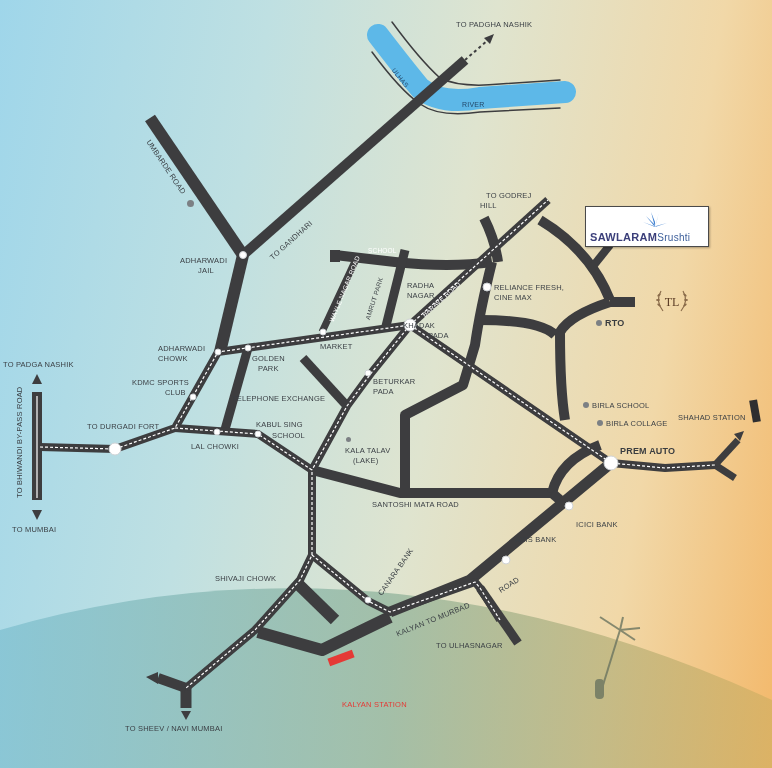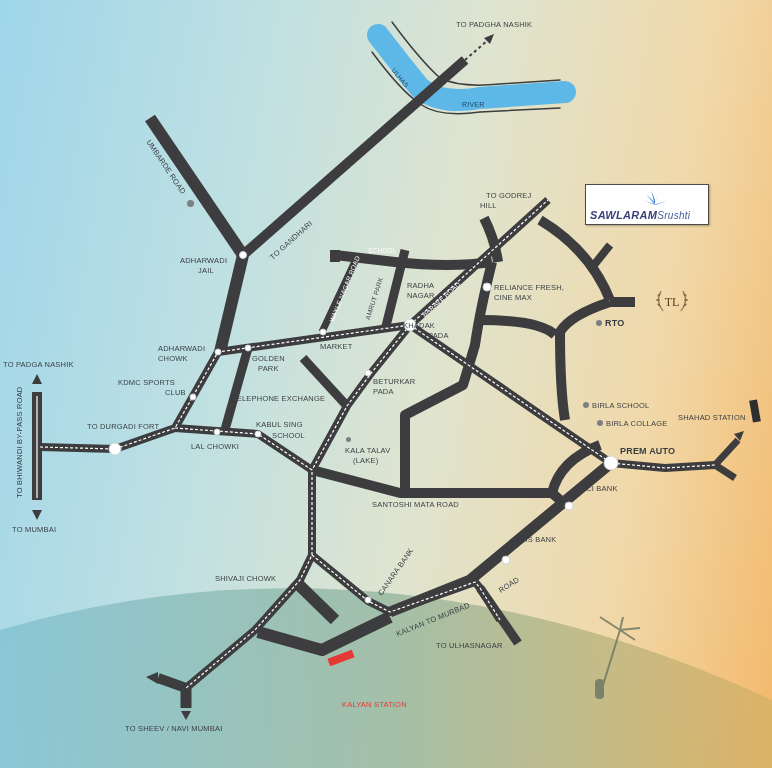--- a/index.html
+++ b/index.html
@@ -6,22 +6,22 @@
   body { width: 772px; height: 768px; overflow: hidden; font-family: "Liberation Sans", sans-serif; }
   #map { position: relative; width: 772px; height: 768px; overflow: hidden;
          background: linear-gradient(100deg, #9fd6ea 0%, #bfe0e2 30%, #dfe4cf 55%, #f1d8a8 80%, #f3b86a 100%); }
   #map svg.layer { position: absolute; left: 0; top: 0; }
   .lbl { position: absolute; font-size: 7.5px; line-height: 9px; color: #3a3f44; letter-spacing: 0.2px;
          text-transform: uppercase; white-space: nowrap; font-family: "Liberation Sans", sans-serif; }
   .lbl.big { font-size: 9px; font-weight: bold; color: #3a3d40; }
   .lbl.red { color: #e53935; }
   .lbl.rot { transform-origin: 0 0; }
   .dot { position: absolute; width: 7px; height: 7px; border-radius: 50%; background: #7c8084; }
-  .brand { position: absolute; left: 585px; top: 184px; width: 122px; height: 39px; background: #fff;
-           border: 1.5px solid #4a4a4a; box-shadow: 1px 1px 2px rgba(0,0,0,.3); font-style: italic; }
+  .brand { position: absolute; left: 585px; top: 206px; width: 122px; height: 39px; background: #fff;
+           border: 1.5px solid #4a4a4a; box-shadow: 1px 1px 2px rgba(0,0,0,.3); }
   .brand-text { position: absolute; left: 4px; bottom: 3px; font-size: 11px; font-weight: bold; color: #3b3f7a; letter-spacing: 0.3px; }
   .brand-text .thin { font-weight: normal; font-size: 10px; color: #3d5f9a; }
   .brand-icon { position: absolute; left: 56px; top: 3px; }
   .emblem { position: absolute; left: 653px; top: 287px; width: 38px; height: 28px; }
 </style>
 </head>
 <body>
 
 <div id="map">
 
@@ -172,21 +172,21 @@
   <span class="lbl rot" style="left:497px;top:587px;transform:rotate(-32deg)">ROAD</span>
 
   <span class="dot" style="left:187px;top:200px"></span>
   <span class="lbl" style="left:180px;top:256px">ADHARWADI</span>
   <span class="lbl" style="left:198px;top:266px">JAIL</span>
   <span class="lbl" style="left:158px;top:344px">ADHARWADI</span>
   <span class="lbl" style="left:158px;top:354px">CHOWK</span>
   <span class="lbl" style="left:252px;top:354px">GOLDEN</span>
   <span class="lbl" style="left:258px;top:364px">PARK</span>
   <span class="lbl" style="left:320px;top:342px">MARKET</span>
-  <span class="lbl" style="left:118px;top:378px">KDMC SPORTS</span>
+  <span class="lbl" style="left:132px;top:378px">KDMC SPORTS</span>
   <span class="lbl" style="left:165px;top:388px">CLUB</span>
   <span class="lbl" style="left:232px;top:394px">TELEPHONE EXCHANGE</span>
   <span class="lbl" style="left:191px;top:442px">LAL CHOWKI</span>
   <span class="lbl" style="left:256px;top:420px">KABUL SING</span>
   <span class="lbl" style="left:272px;top:431px">SCHOOL</span>
   <span class="lbl" style="left:407px;top:281px">RADHA</span>
   <span class="lbl" style="left:407px;top:291px">NAGAR</span>
   <span class="lbl" style="left:403px;top:321px">KHADAK</span>
   <span class="lbl" style="left:428px;top:331px">PADA</span>
   <span class="lbl" style="left:494px;top:283px">RELIANCE FRESH,</span>
@@ -196,21 +196,21 @@
   <span class="dot" style="left:346px;top:437px;width:5px;height:5px"></span>
   <span class="lbl" style="left:345px;top:446px">KALA TALAV</span>
   <span class="lbl" style="left:353px;top:456px">(LAKE)</span>
   <span class="dot" style="left:596px;top:320px;width:6px;height:6px"></span>
   <span class="lbl big" style="left:605px;top:319px">RTO</span>
   <span class="dot" style="left:583px;top:402px;width:6px;height:6px"></span>
   <span class="lbl" style="left:592px;top:401px">BIRLA SCHOOL</span>
   <span class="dot" style="left:597px;top:420px;width:6px;height:6px"></span>
   <span class="lbl" style="left:606px;top:419px">BIRLA COLLAGE</span>
   <span class="lbl big" style="left:620px;top:447px">PREM AUTO</span>
-  <span class="lbl" style="left:576px;top:484px">ICICI BANK</span>
+  <span class="lbl" style="left:576px;top:520px">ICICI BANK</span>
   <span class="lbl" style="left:515px;top:535px">AXIS BANK</span>
   <span class="lbl rot" style="left:376px;top:592px;transform:rotate(-55deg)">CANARA BANK</span>
   <span class="lbl" style="left:215px;top:574px">SHIVAJI CHOWK</span>
   <span class="lbl red" style="left:342px;top:700px">KALYAN STATION</span>
 
   <div class="brand">
     <svg class="brand-icon" width="26" height="18" viewBox="0 0 26 18">
       <g fill="#3d7fd0">
         <path d="M13 17 L 9 2 L 13 12 Z"></path>
         <path d="M13 17 L 4 6 L 12 14 Z"></path>

